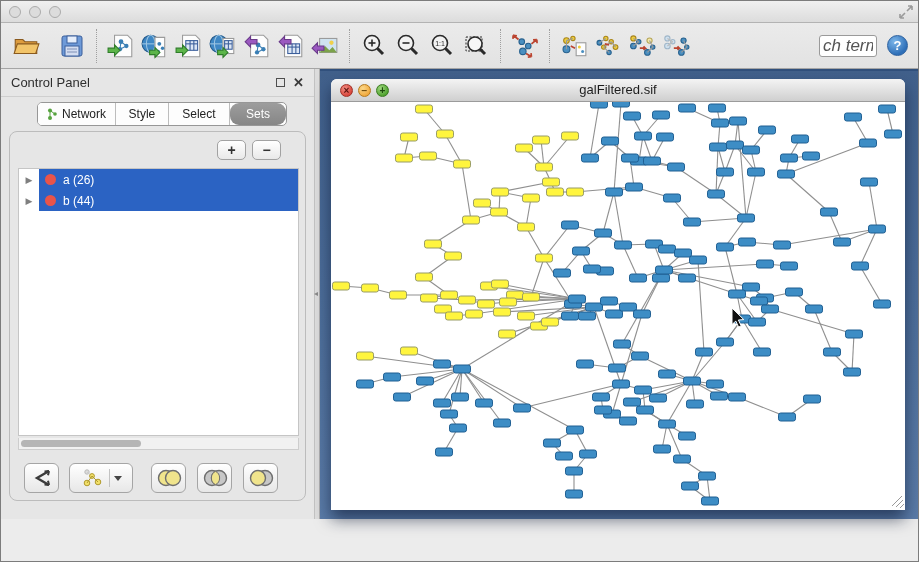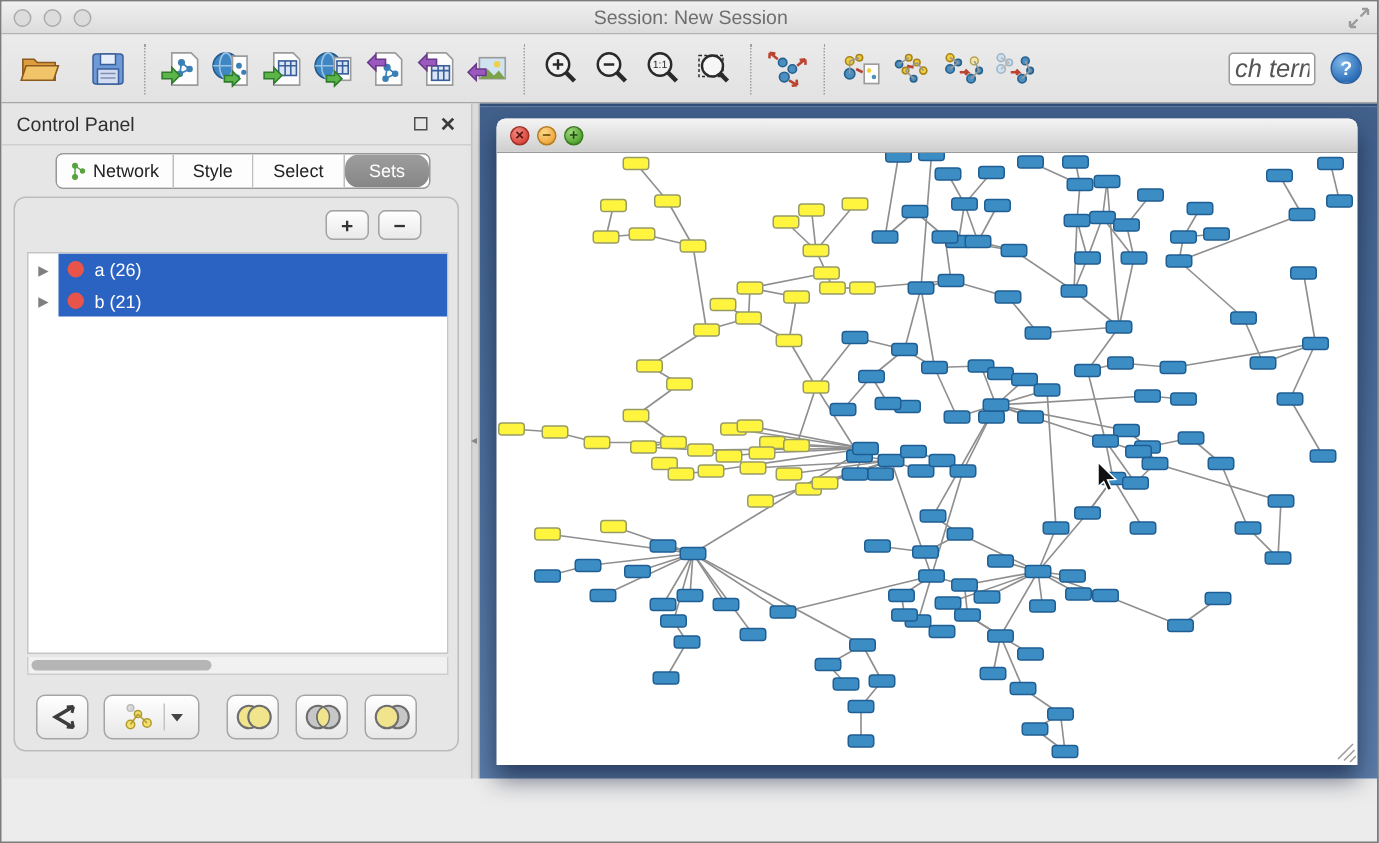--- a/index.html
+++ b/index.html
@@ -108,21 +108,20 @@
 <body>
 
 <div class="app">
 
   <div class="titlebar">
     <div class="tl-lights">
       <div class="tl-light"></div>
       <div class="tl-light"></div>
       <div class="tl-light"></div>
     </div>
-    <div class="tl-title">Session: New Session</div>
     <svg class="expand-ic" viewBox="0 0 16 16">
       <path d="M9 7 L14 2 M14 2 h-4 M14 2 v4" stroke="#9a9a9a" stroke-width="1.6" fill="none"></path>
       <path d="M7 9 L2 14 M2 14 h4 M2 14 v-4" stroke="#9a9a9a" stroke-width="1.6" fill="none"></path>
     </svg>
   </div>
 
   <div class="toolbar">
     <span class="tb-btn">
       <svg width="28" height="28" viewBox="0 0 26 26">
         <path d="M3 7 h7 l2 2 h11 v11 H3 z" fill="#dd9c3e" stroke="#8a5a1e"></path>
@@ -361,21 +360,21 @@
             <div class="set-row">
               <span class="tri">▶</span>
               <span class="row-sel"></span>
               <span class="dot"></span>
               <span class="lbl">a (26)</span>
             </div>
             <div class="set-row">
               <span class="tri">▶</span>
               <span class="row-sel"></span>
               <span class="dot"></span>
-              <span class="lbl">b (21)</span>
+              <span class="lbl">b (44)</span>
             </div>
           </div>
         <div class="hscroll">
           <div class="hthumb"></div>
         </div>
         <div class="cp-actions">
           <span class="act-btn act-sm">
             <svg width="24" height="24" viewBox="0 0 24 24">
               <path d="M19 5 L7 12 L19 19" fill="none" stroke="#3c3c3c" stroke-width="2.4"></path>
               <path d="M19 5 l-4.5 .4 M19 5 l-1 4.2" stroke="#3c3c3c" stroke-width="2"></path>
@@ -426,20 +425,21 @@
     </div>
 
     <div class="desktop">
       <div class="iframe">
         <div class="if-titlebar">
           <div class="if-lights">
             <span class="if-light if-red">×</span>
             <span class="if-light if-yellow">−</span>
             <span class="if-light if-green">+</span>
           </div>
+          <div class="if-title">galFiltered.sif</div>
         </div>
         <div class="if-canvas" id="graph-canvas"><svg width="572" height="407">
               <line x1="92" y1="7" x2="113" y2="32" stroke="#8f8f8f" stroke-width="1.1"></line>
               <line x1="113" y1="32" x2="130" y2="62" stroke="#8f8f8f" stroke-width="1.1"></line>
               <line x1="130" y1="62" x2="96" y2="54" stroke="#8f8f8f" stroke-width="1.1"></line>
               <line x1="96" y1="54" x2="72" y2="56" stroke="#8f8f8f" stroke-width="1.1"></line>
               <line x1="72" y1="56" x2="77" y2="35" stroke="#8f8f8f" stroke-width="1.1"></line>
               <line x1="130" y1="62" x2="139" y2="118" stroke="#8f8f8f" stroke-width="1.1"></line>
               <line x1="139" y1="118" x2="101" y2="142" stroke="#8f8f8f" stroke-width="1.1"></line>
               <line x1="101" y1="142" x2="121" y2="154" stroke="#8f8f8f" stroke-width="1.1"></line>

